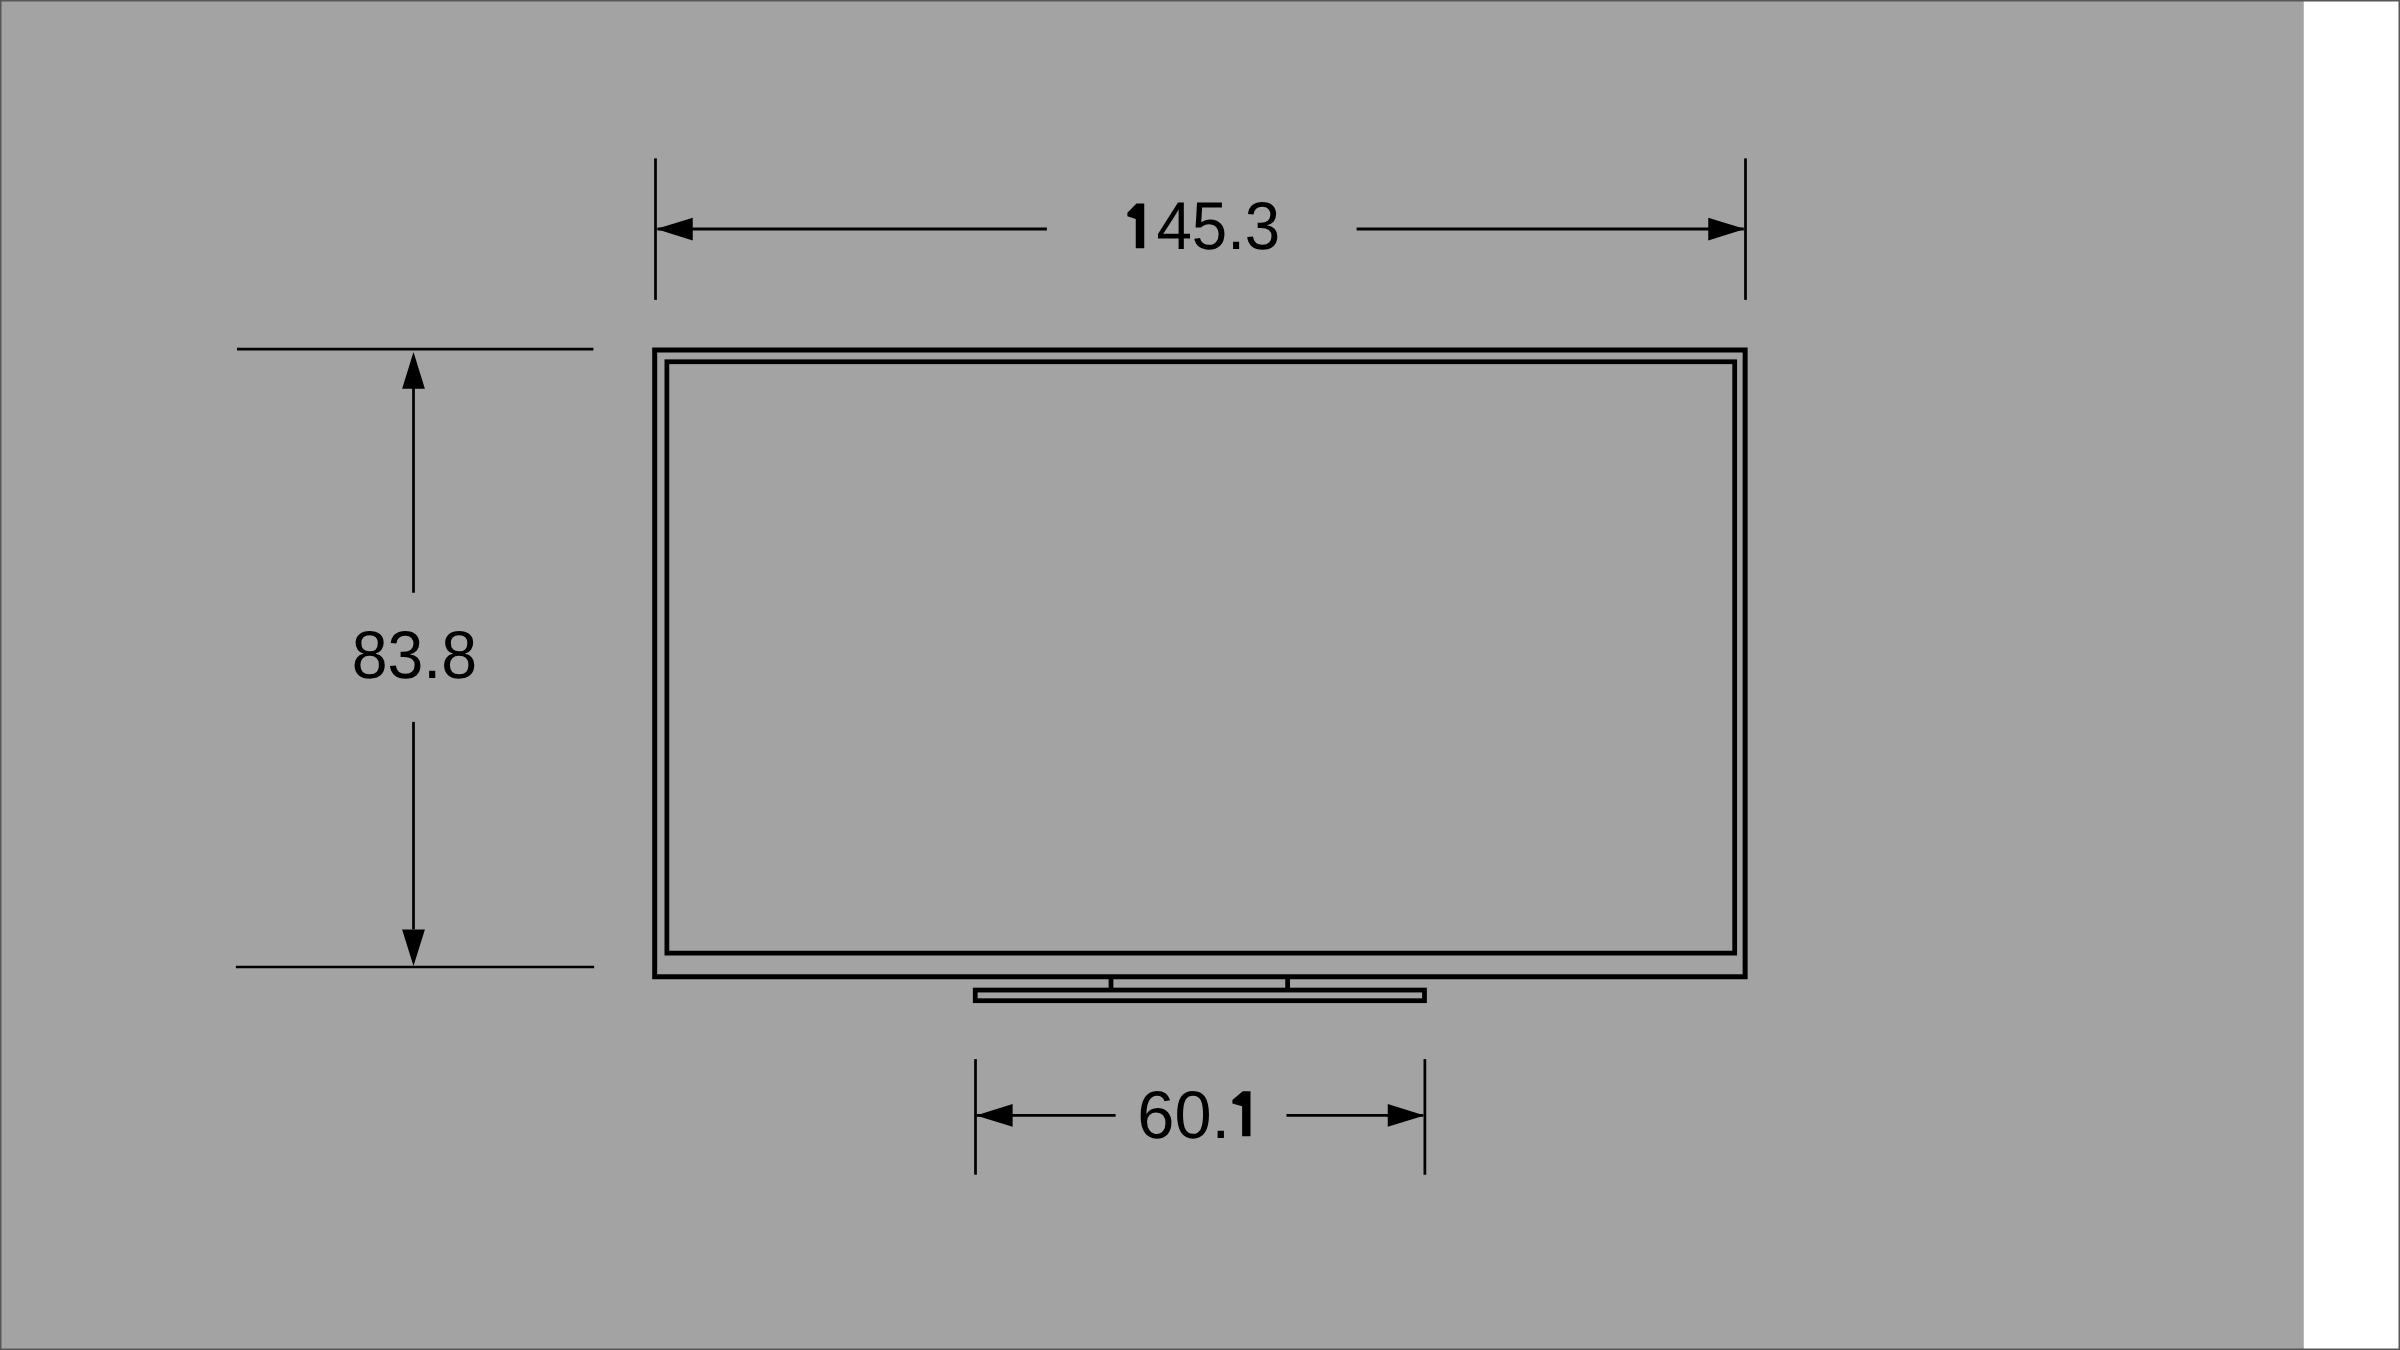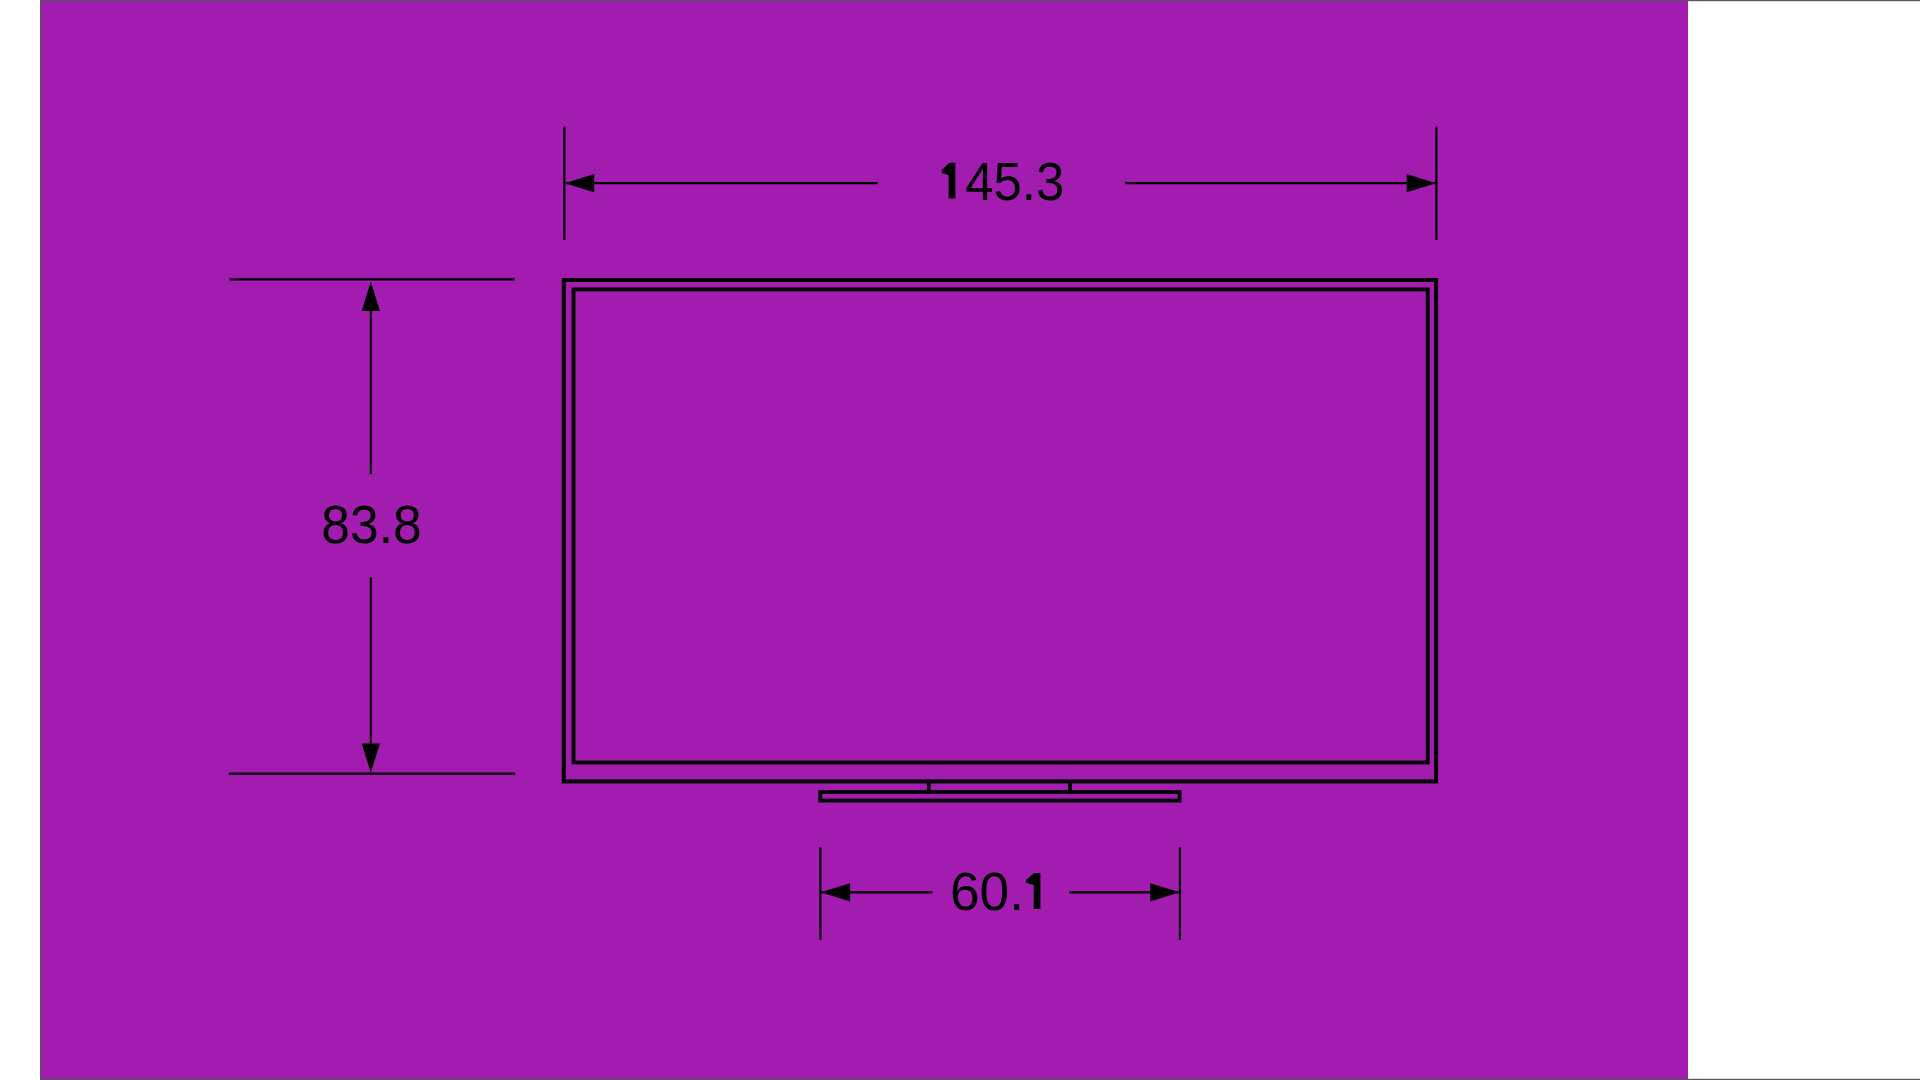--- a/index.html
+++ b/index.html
@@ -1,16 +1,16 @@
 <!DOCTYPE html>
 <html><head>
 <meta charset="utf-8">
 <style>
   html,body{margin:0;padding:0;background:#ffffff;}
-  .page{position:relative;width:1648px;height:1080px;background:#a21caf;margin-left:40px;}
+  .page{position:relative;width:1843px;height:1080px;background:#a3a3a3;}
   svg{position:absolute;left:0;top:0;}
   text{font-family:"Liberation Sans", sans-serif;fill:#000;}
 </style>
 </head>
 <body>
 
 <div class="page">
 <svg width="1920" height="1080" viewBox="0 0 1920 1080">
 
   <rect x="0.5" y="0.5" width="1919" height="1079" fill="none" stroke="#575757" stroke-width="1.4"></rect>

